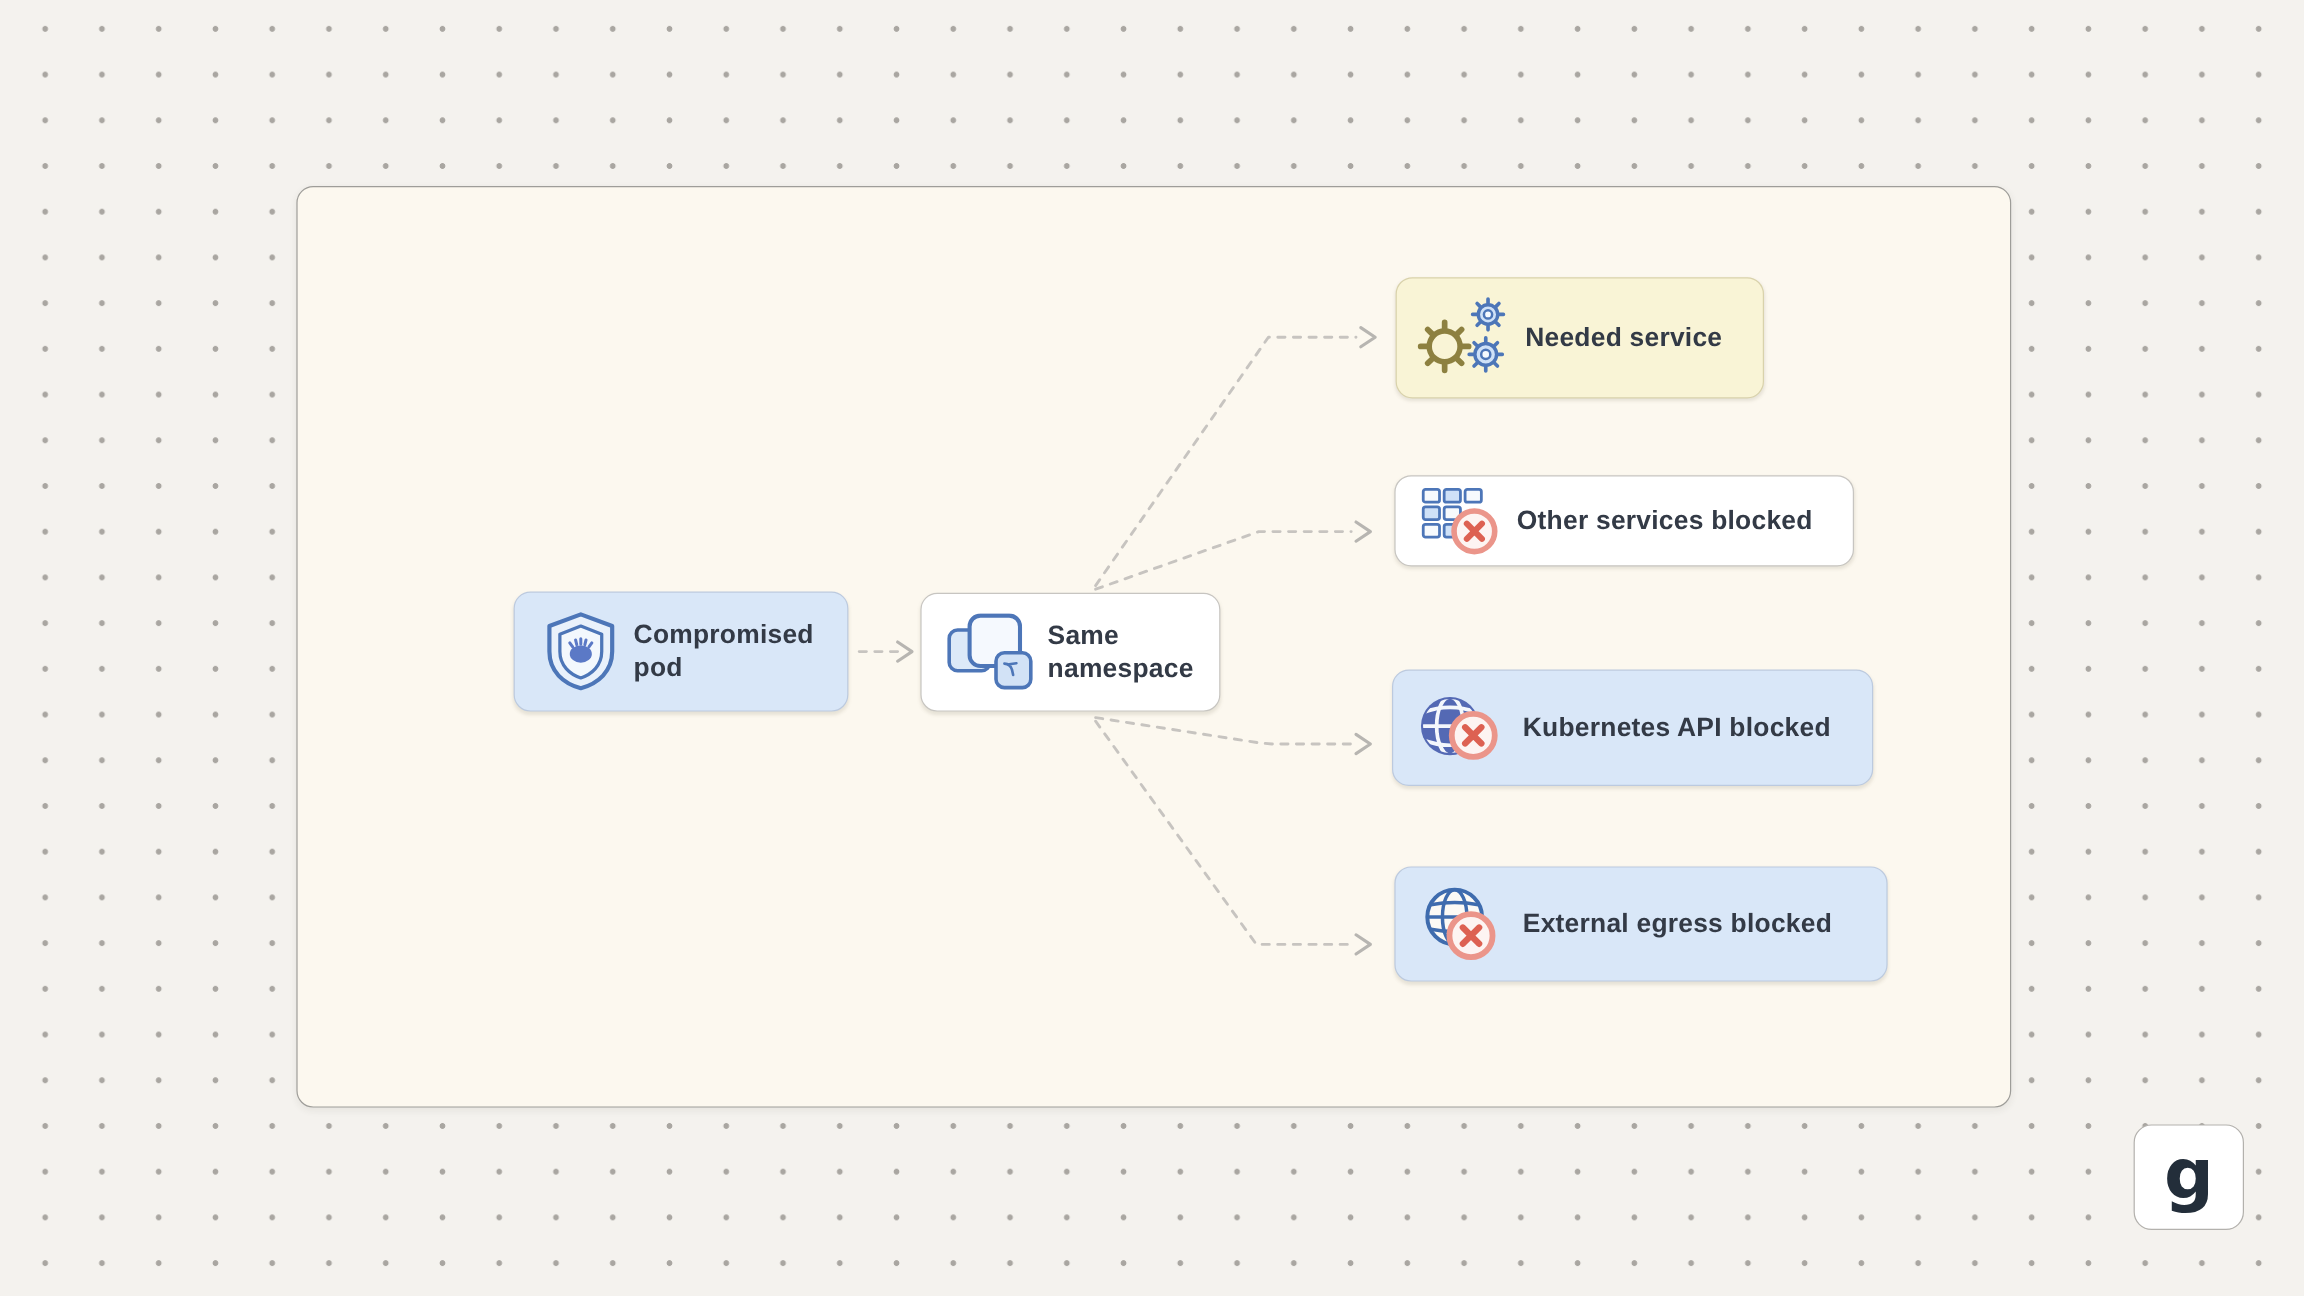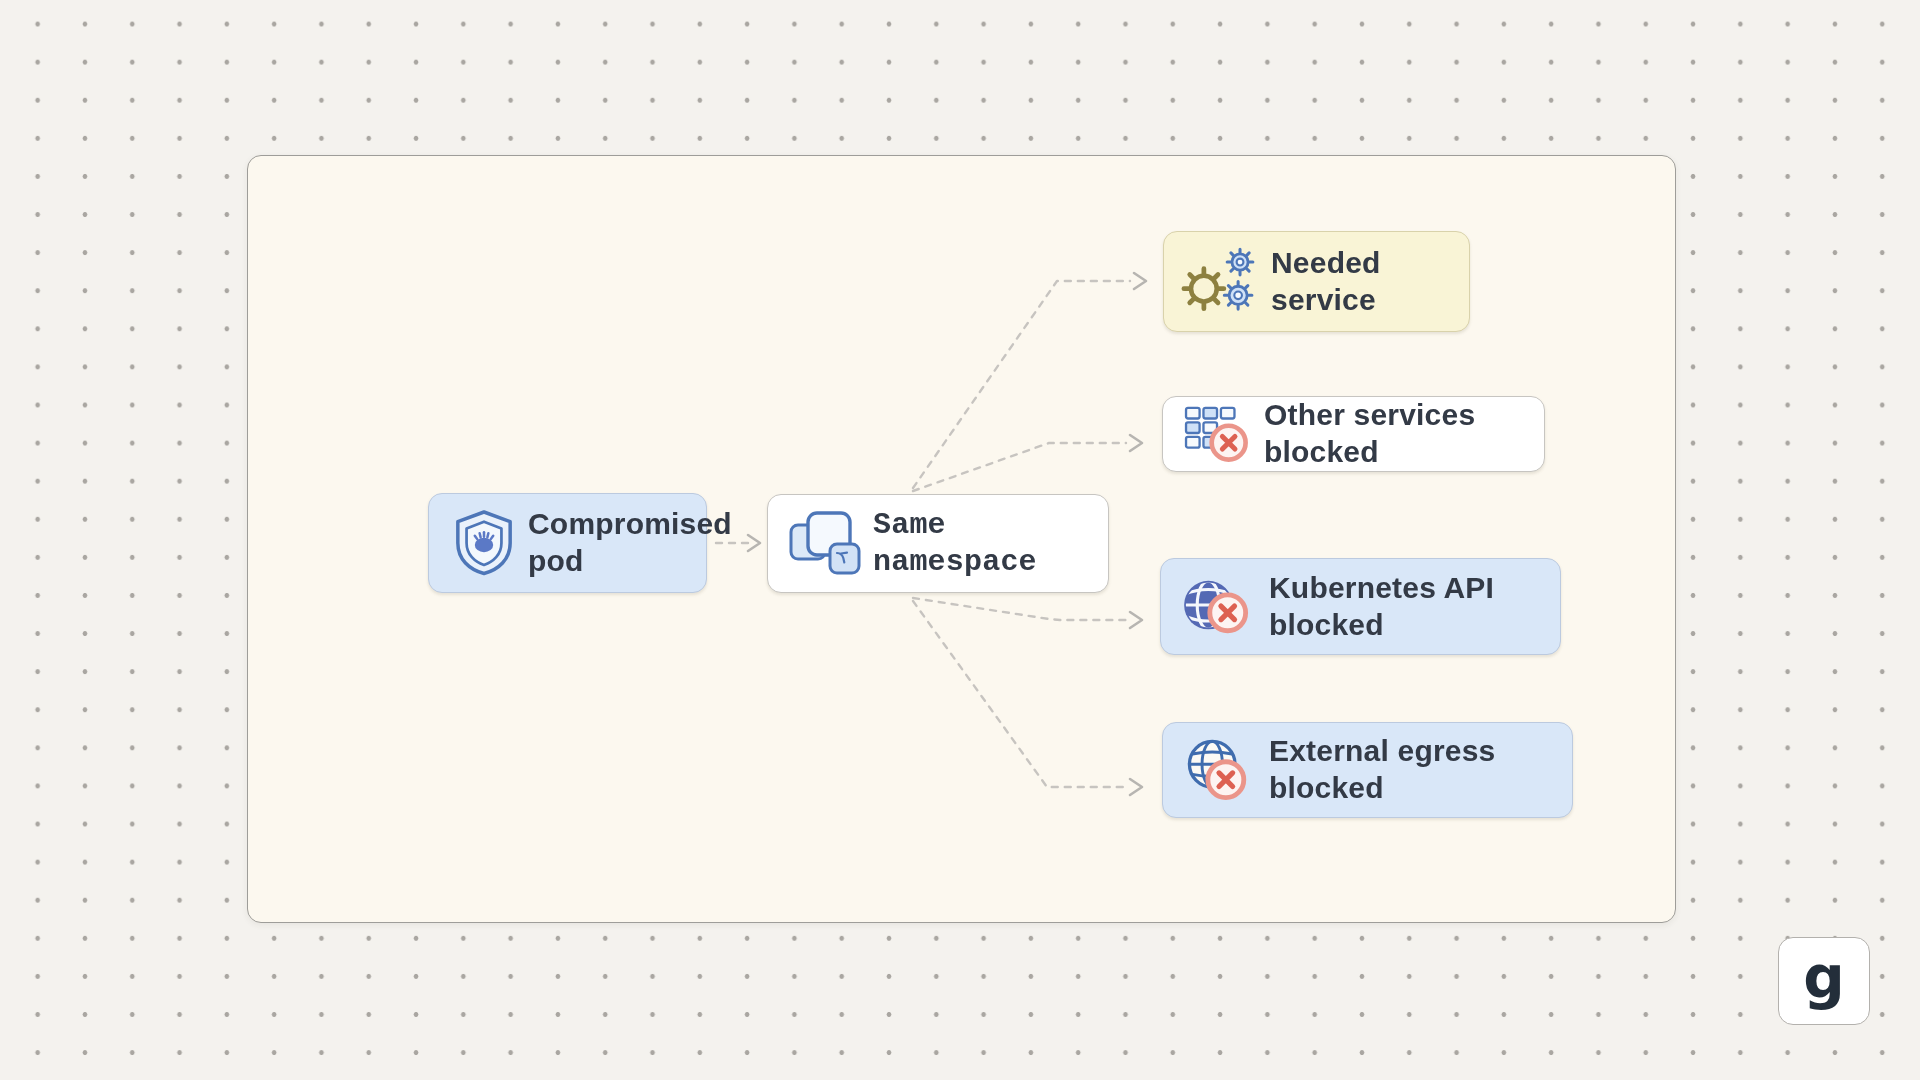--- a/index.html
+++ b/index.html
@@ -22,28 +22,28 @@
     border-radius:14px;
     box-shadow:0 2px 6px rgba(60,55,45,0.07);
   }
   svg.wires{
     position:absolute;left:0;top:0;width:1920px;height:1080px;
     pointer-events:none;
   }
   .node{
     position:absolute;display:flex;align-items:center;
     box-sizing:border-box;border-radius:14px;
-    font-size:30px;font-weight:600;color:#333a46;letter-spacing:.2px;
+    font-size:22px;font-weight:600;color:#333a46;letter-spacing:.2px;
     box-shadow:0 2px 3px rgba(120,110,90,0.16);
   }
   .node .nl{line-height:1.22;}
   .node svg{flex:0 0 auto;display:block;}
   #n-compromised{left:428px;top:493px;width:279px;height:100px;padding:0 16px 0 24px;gap:13px;background:#d9e7f8;border:1px solid #bccadf;}
   #n-compromised .nl{max-width:165px;}
-  #n-namespace  {left:767px;top:494px;width:342px;height:99px;padding:0 16px 0 21px;gap:12px;background:#ffffff;border:1px solid #c7c5c1;font-family:Liberation Mono, monospace;}
+  #n-namespace  {left:767px;top:494px;width:250px;height:99px;padding:0 16px 0 21px;gap:12px;background:#ffffff;border:1px solid #c7c5c1;}
   #n-needed     {left:1163px;top:231px;width:307px;height:101px;padding:0 14px 0 15px;gap:8px;background:#f9f4d6;border:1px solid #d9d2ab;}
   #n-other      {left:1162px;top:396px;width:383px;height:76px;padding:0 14px 0 20px;gap:11px;background:#ffffff;border:1px solid #c7c5c1;}
   #n-k8s        {left:1160px;top:558px;width:401px;height:97px;padding:0 14px 0 20px;gap:12px;background:#d9e7f8;border:1px solid #bccadf;}
   #n-egress     {left:1162px;top:722px;width:411px;height:96px;padding:0 14px 0 20px;gap:12px;background:#d9e7f8;border:1px solid #bccadf;}
   .logo-badge{
     position:absolute;left:1778px;top:937px;width:92px;height:88px;
     box-sizing:border-box;background:#ffffff;border:1.5px solid #b3b1ad;border-radius:15px;
     display:flex;align-items:center;justify-content:center;
     font-family:"DejaVu Sans", sans-serif;font-weight:700;font-size:58px;color:#232e3a;
   }

